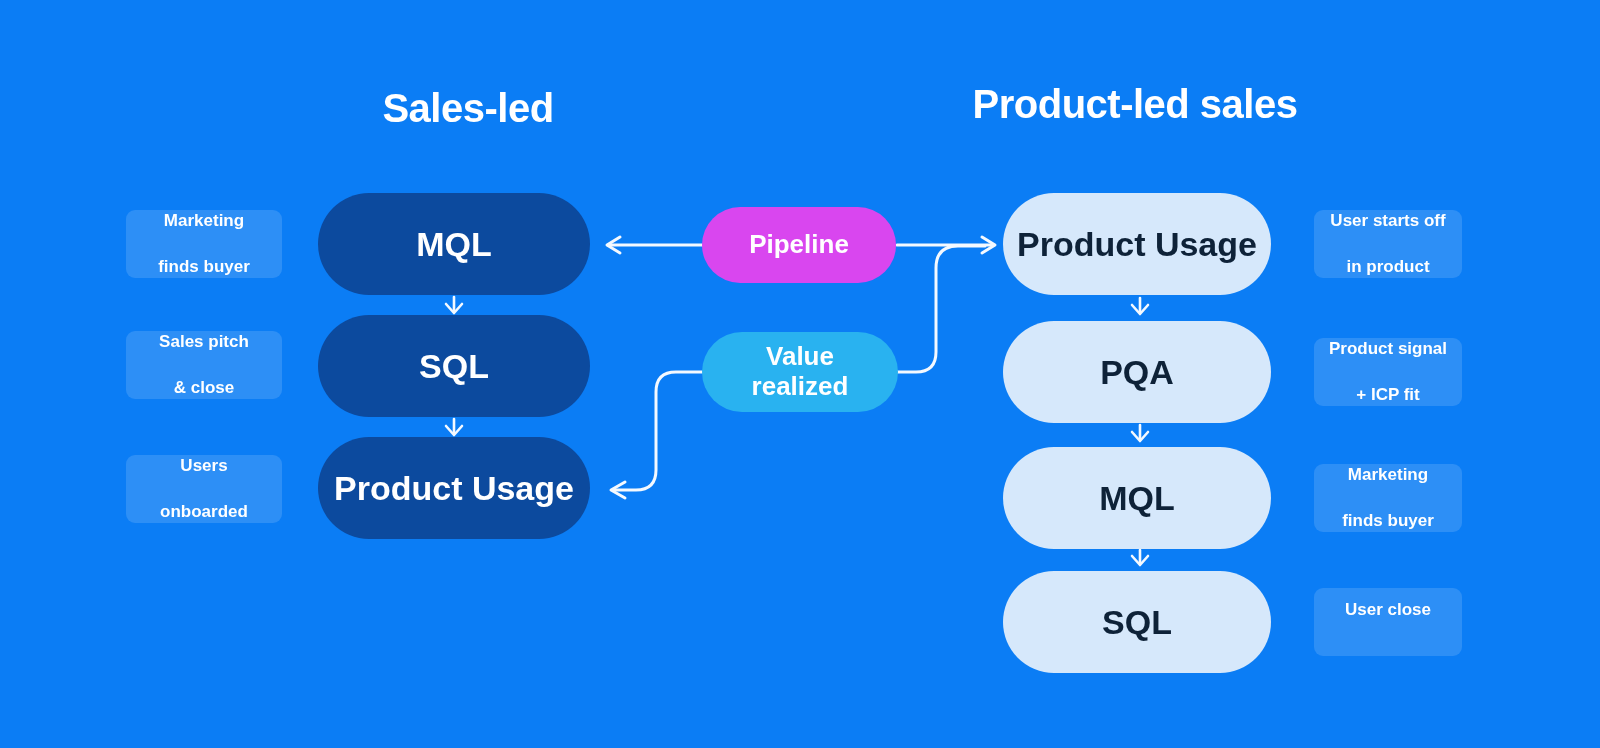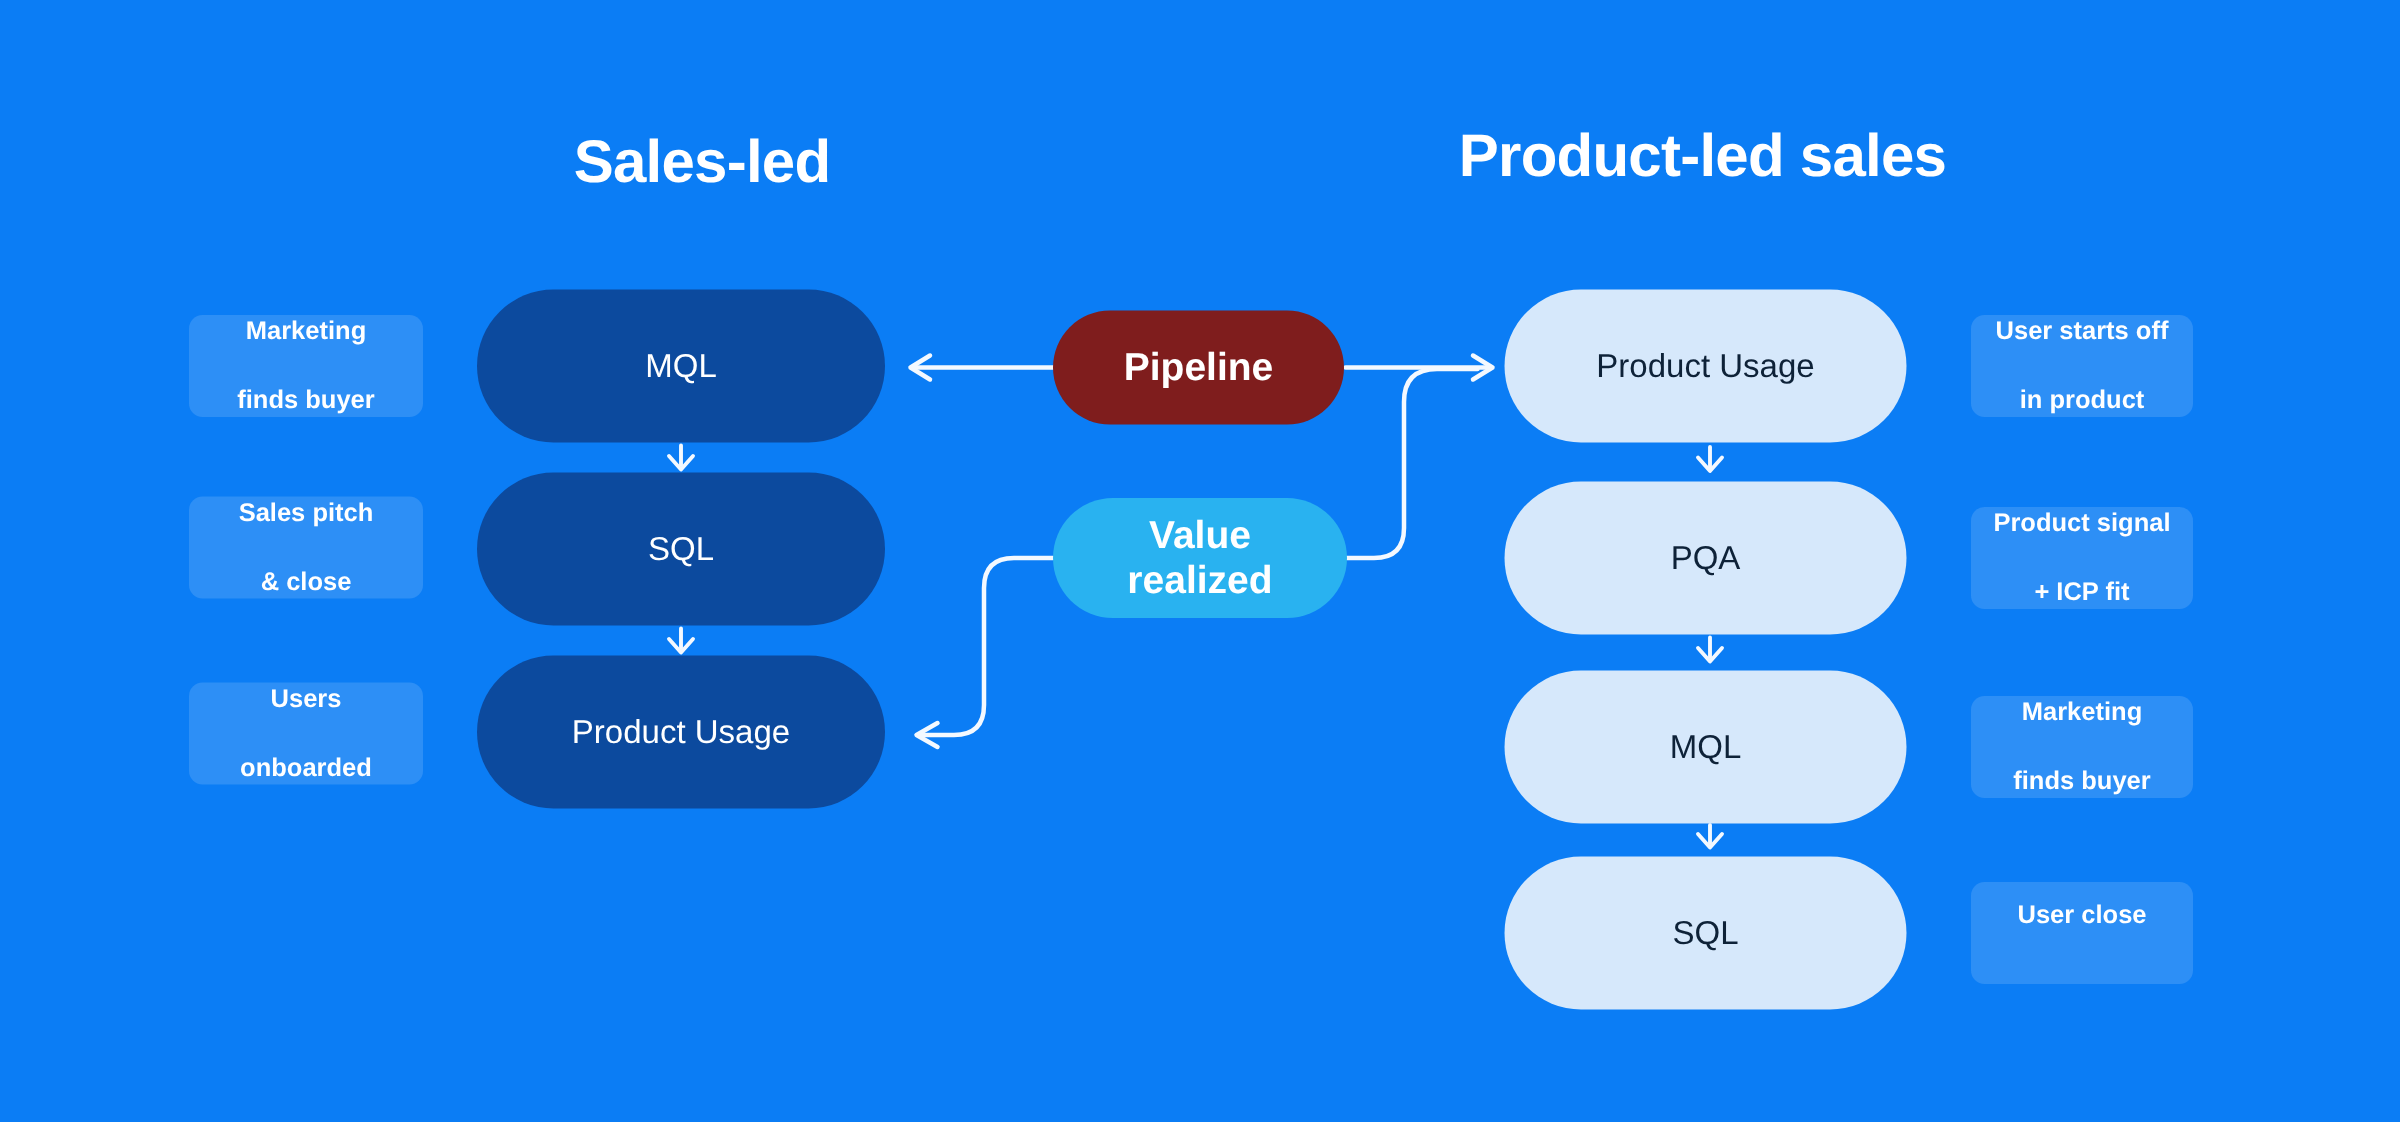--- a/index.html
+++ b/index.html
@@ -38,22 +38,22 @@
     stroke-linecap: round;
     stroke-linejoin: round;
   }
   .connector-layer .main { stroke-width: 3; }
   .connector-layer .mini { stroke-width: 2.6; }
   .stage {
     position: absolute;
     display: flex;
     align-items: center;
     justify-content: center;
-    font-size: 22px;
-    font-weight: 400;
+    font-size: 34px;
+    font-weight: 700;
     z-index: 2;
     text-align: center;
   }
   .stage--dark {
     width: 272px;
     height: 102px;
     border-radius: 51px;
     background: #0c4a9e;
     color: #ffffff;
   }
@@ -74,21 +74,21 @@
     font-size: 26px;
     font-weight: 700;
     line-height: 1.15;
     text-align: center;
     z-index: 2;
   }
   .midpill--pipeline {
     left: 702px; top: 207px;
     width: 194px; height: 76px;
     border-radius: 38px;
-    background: #7f1d1d;
+    background: #d946ef;
   }
   .midpill--value {
     left: 702px; top: 332px;
     width: 196px; height: 80px;
     border-radius: 40px;
     background: #29b2f0;
   }
   .note {
     position: absolute;
     display: flex;

